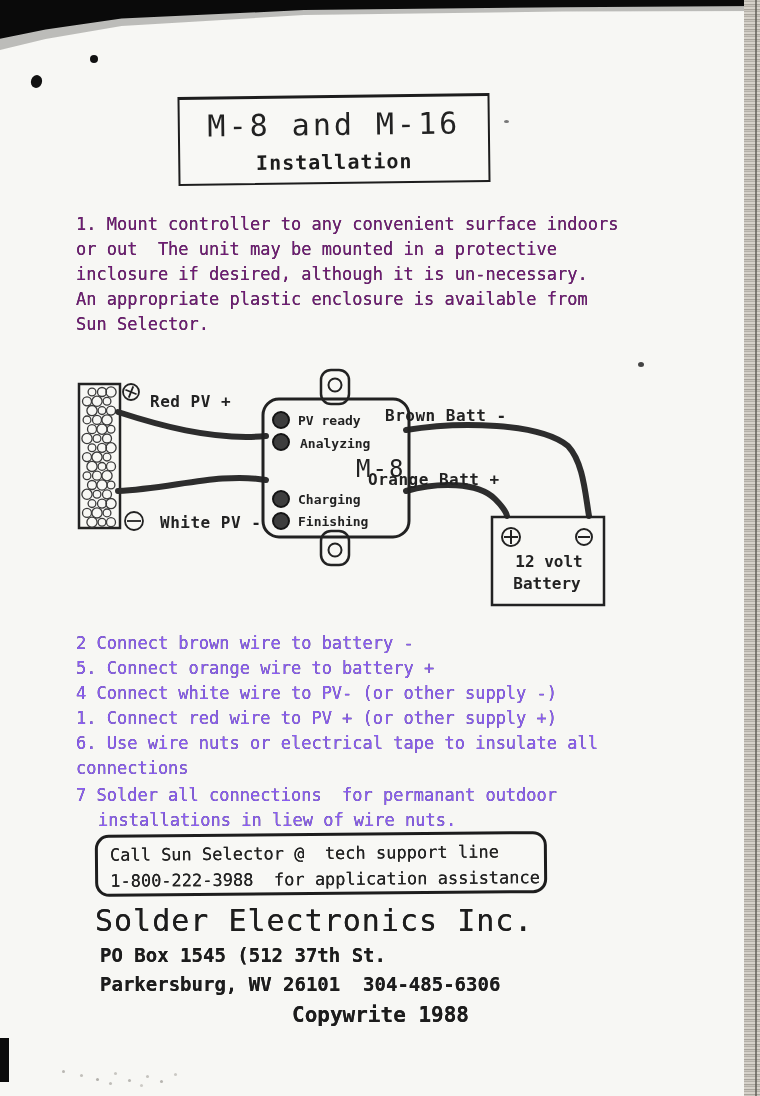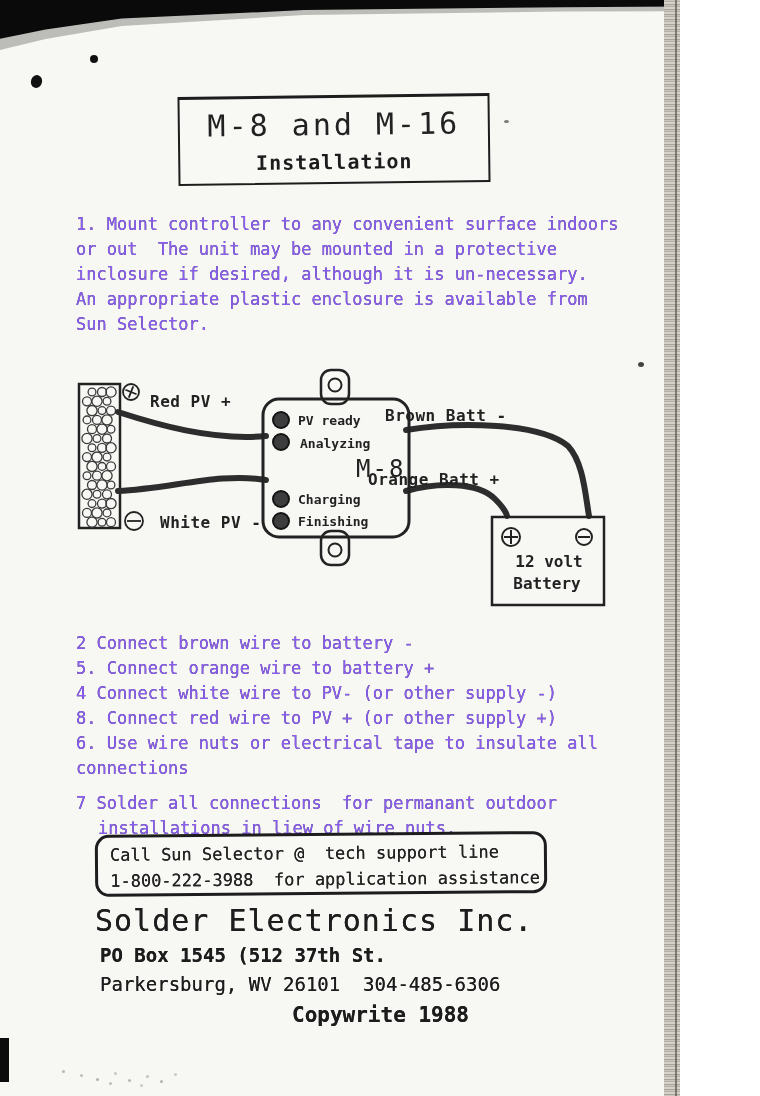--- a/index.html
+++ b/index.html
@@ -1,17 +1,17 @@
 <!DOCTYPE html>
 <html><head>
 <meta charset="utf-8">
 <style>
   html,body{margin:0;padding:0;}
   #page{
-    position:relative; width:680px; height:1096px;
+    position:relative; width:760px; height:1096px;
     background:#f7f7f4; overflow:hidden;
     font-family:"DejaVu Sans Mono", monospace;
     color:#1c1c1c;
   }
   
   .top-band{
     position:absolute; top:0; left:0; width:760px; height:42px;
     background:#0a0a0a;
     clip-path:polygon(0 0,100% 0,100% 14%,74% 17%,40% 24%,16% 44%,6% 70%,0 92%);
     z-index:5;
@@ -53,44 +53,44 @@
     transform:rotate(-0.7deg); background:#f8f8f5;
     display:flex; flex-direction:column; align-items:center; justify-content:center;
     z-index:2;
   }
   .title-main{font-size:30px; letter-spacing:3px; font-weight:normal; color:#222;}
   .title-sub{font-size:20px; font-weight:bold; margin-top:8px; letter-spacing:1px;}
   
   .para{
     position:absolute; left:76px; top:212px; width:570px;
     font-size:17px; line-height:25px; white-space:pre-wrap;
-    color:#8b5cf6; text-shadow:0 0 .5px #333;
+    color:#701a75; text-shadow:0 0 .5px #333;
   }
   .steps{
     position:absolute; left:76px; top:631px; width:560px;
     font-size:17px; line-height:25px; color:#8b5cf6; text-shadow:0 0 .5px #333;
     z-index:2;
   }
   .step{white-space:pre-wrap; width:540px;}
-  .step.hang{padding-left:22px; text-indent:-22px; margin-top:10px;}
+  .step.hang{padding-left:22px; text-indent:-22px; margin-top:2px;}
   
   .support-box{
     position:absolute; left:95px; top:833px; width:452px; height:62px;
     border:3px solid #1d1d1d; border-radius:14px;
     transform:rotate(-0.5deg); background:#f8f8f5;
     padding:4px 0 0 12px; box-sizing:border-box; z-index:2;
   }
   .support-box div{font-size:17px; line-height:26px; white-space:pre; color:#222; text-shadow:0 0 .5px #333;}
   
   .company{
     position:absolute; left:95px; top:903px; font-size:30px; letter-spacing:1px;
     color:#1d1d1d; text-shadow:0 0 .6px #333; z-index:2;
   }
   .addr1{position:absolute; left:100px; top:944px; font-size:19px; font-weight:bold; white-space:pre; text-shadow:0 0 .5px #333;text-align:right;}
-  .addr2{position:absolute; left:100px; top:973px; font-size:19px; font-weight:normal; white-space:pre; text-shadow:0 0 .5px #333;}
+  .addr2{position:absolute; left:100px; top:973px; font-size:19px; font-weight:bold; white-space:pre; text-shadow:0 0 .5px #333;}
   .copyr{position:absolute; left:292px; top:1003px; font-size:21px; font-weight:bold; text-shadow:0 0 .4px #333;}
   
   .diagram{position:absolute; left:0; top:0; z-index:1;}
   .d-stroke{stroke:#222; fill:none;}
   .wire{stroke:#2d2d2d; stroke-width:6; fill:none; stroke-linecap:round;}
   .pv-pebble{stroke:#3a3a3a; stroke-width:1.3; fill:none;}
   text{font-family:"DejaVu Sans Mono",monospace; fill:#222;}
   .d-wire-label{font-size:16px; font-weight:bold; letter-spacing:.5px;}
   .d-led-label{font-size:13px; font-weight:bold;}
   .d-model{font-size:24px; letter-spacing:2px;}
@@ -233,21 +233,21 @@
       </g>
       <text class="d-batt-text" x="549" y="567">12 volt</text>
       <text class="d-batt-text" x="547" y="589">Battery</text>
     </g>
   </svg>
 
   <div class="steps">
     <div class="step">2 Connect brown wire to battery -</div>
     <div class="step">5. Connect orange wire to battery +</div>
     <div class="step">4 Connect white wire to PV- (or other supply -)</div>
-    <div class="step">8. Connect red wire to PV + (or other supply +)</div>
+    <div class="step">1. Connect red wire to PV + (or other supply +)</div>
     <div class="step">6. Use wire nuts or electrical tape to insulate all
 connections</div>
     <div class="step hang">7 Solder all connections  for permanant outdoor
 installations in liew of wire nuts.</div>
   </div>
 
   <div class="support-box">
     <div>Call Sun Selector @  tech support line</div>
     <div>1-800-222-3988  for application assistance</div>
   </div>

